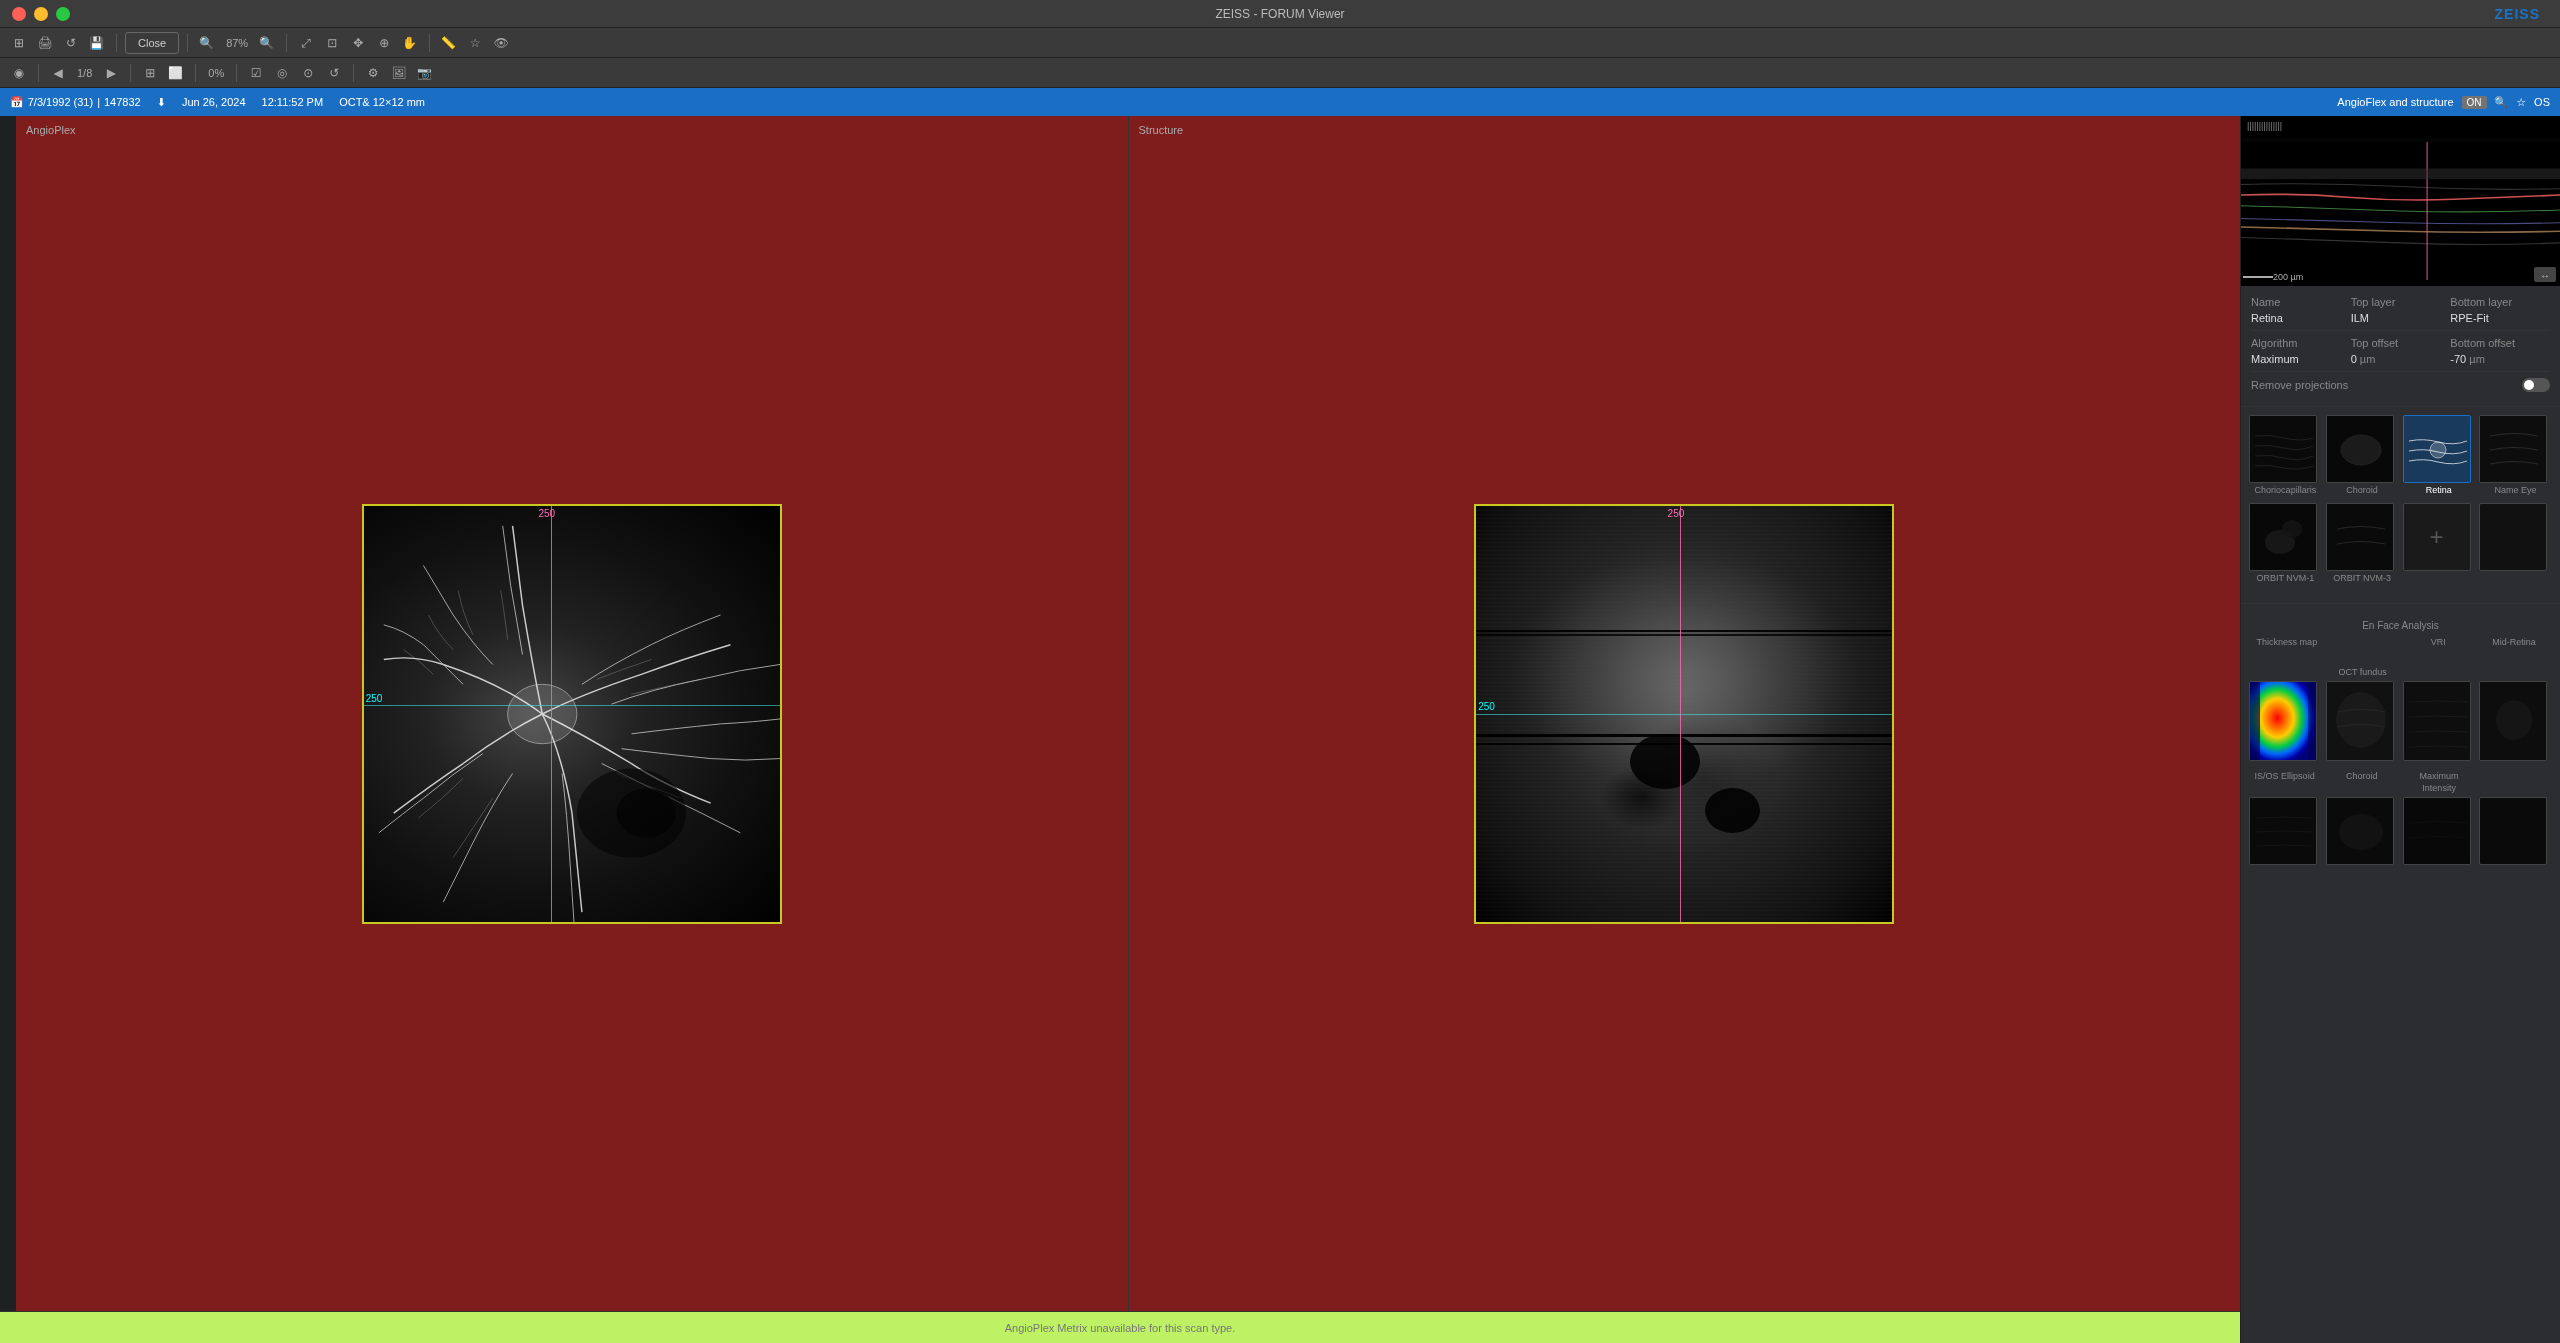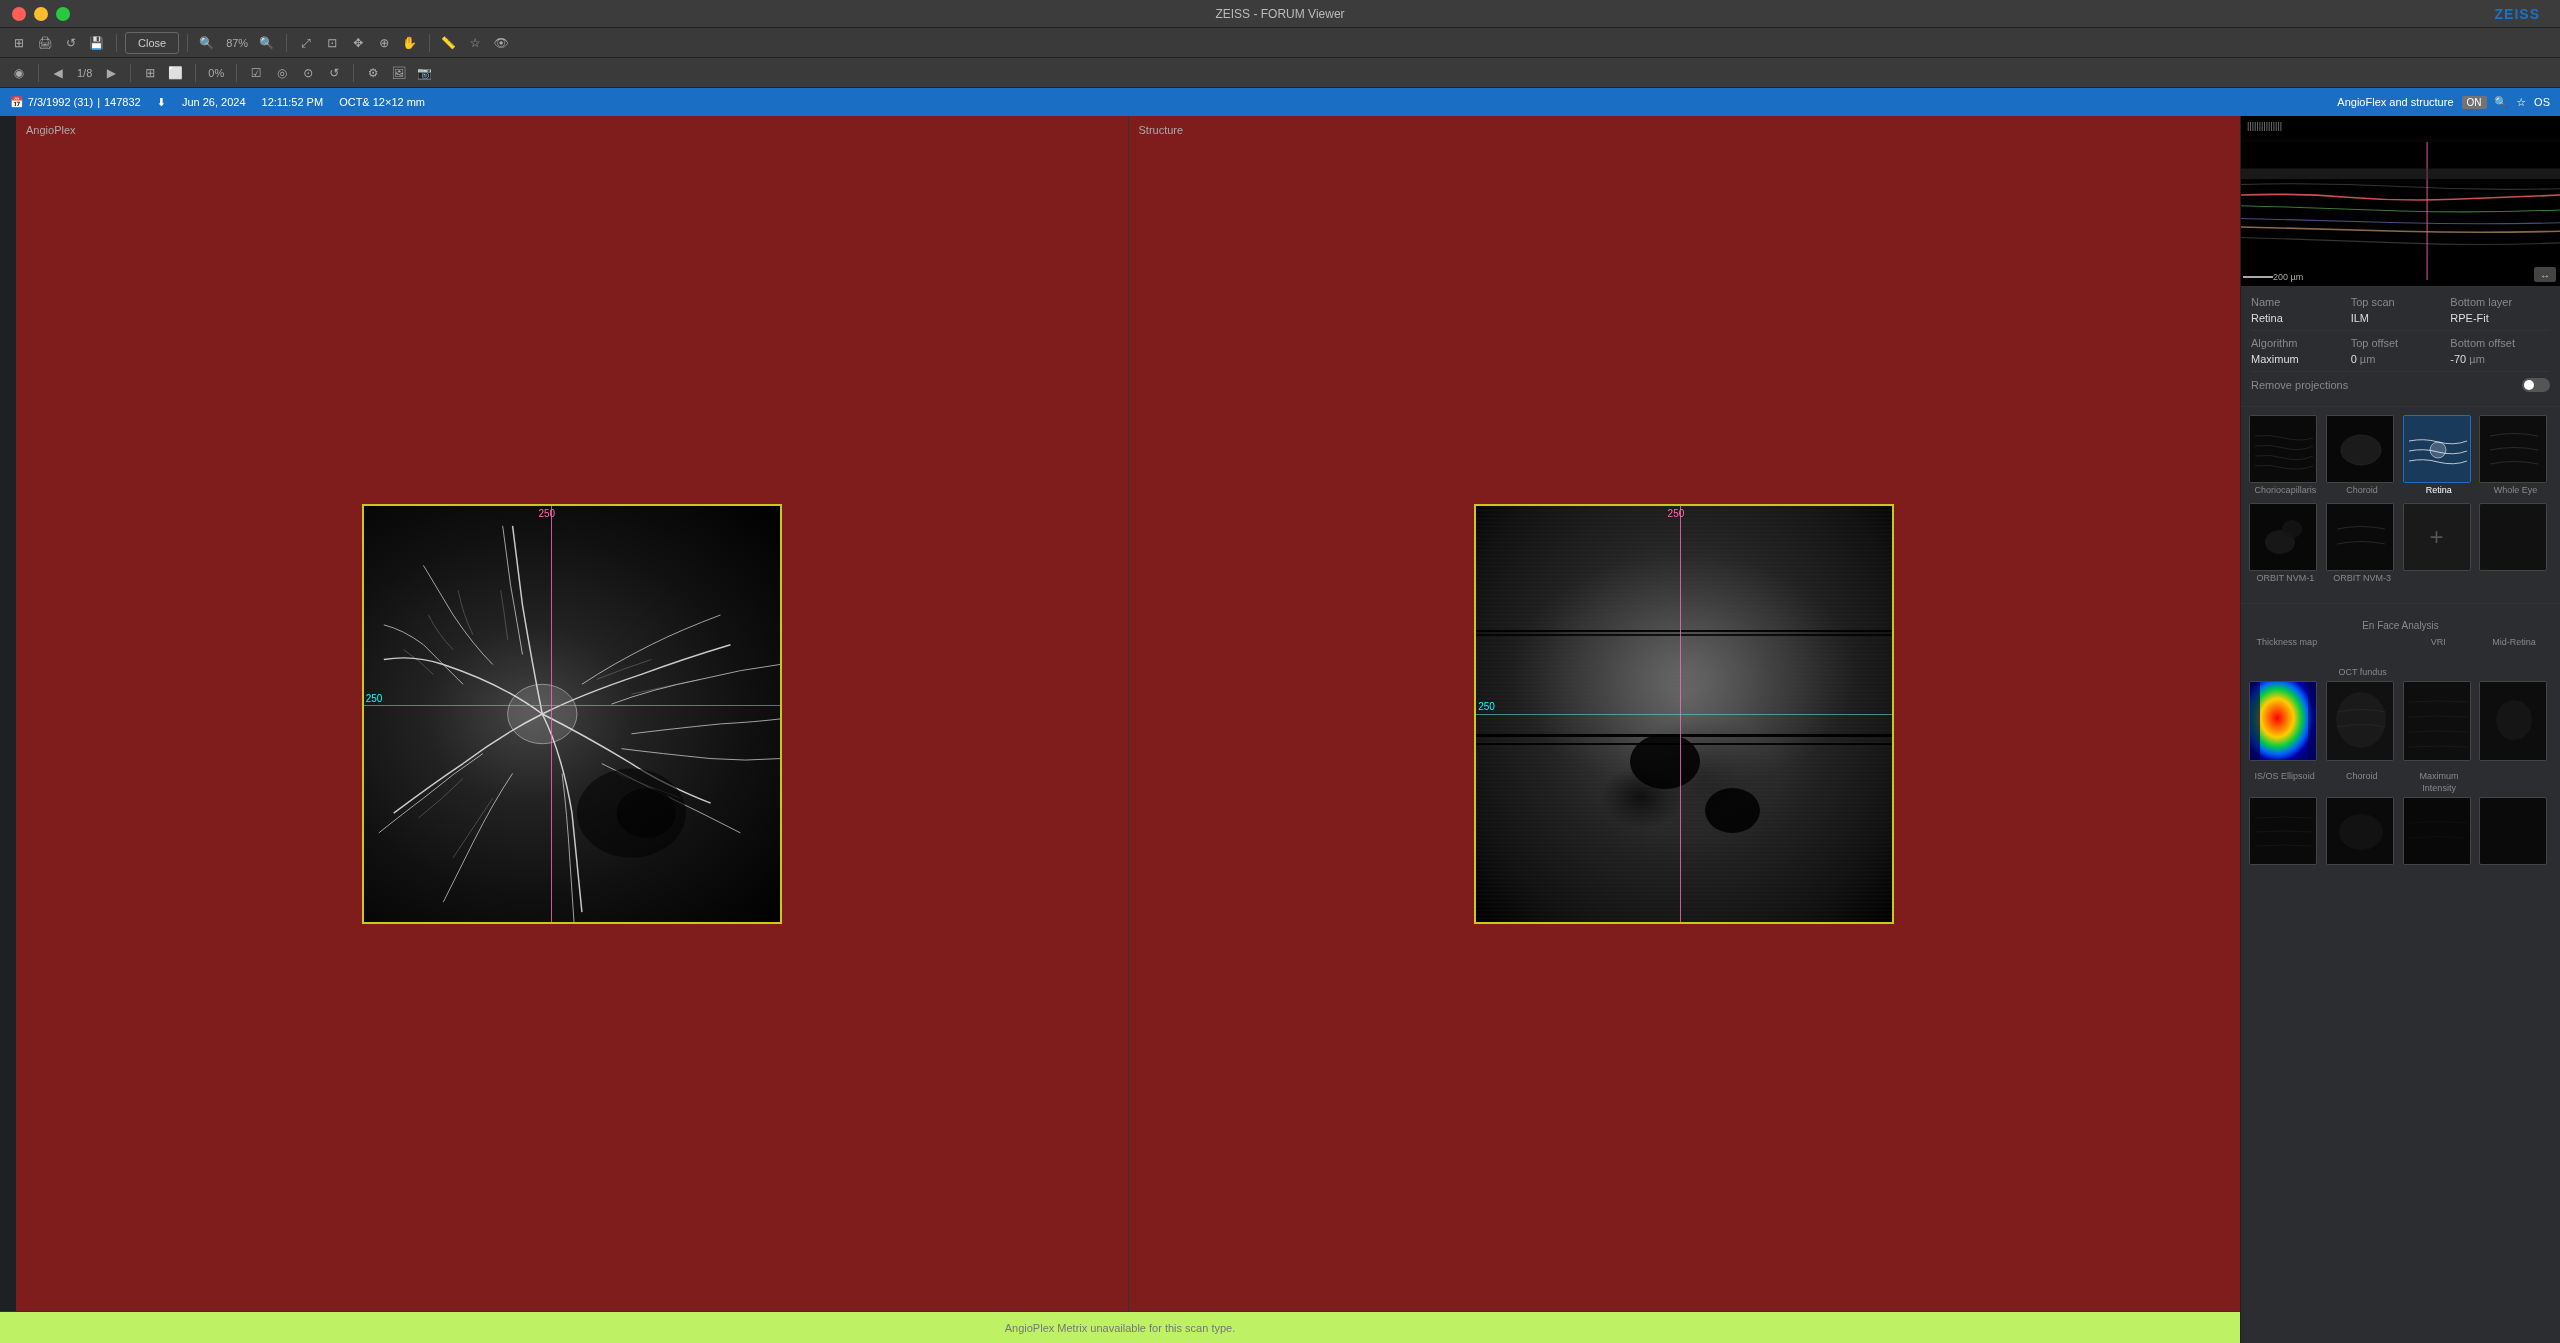--- a/index.html
+++ b/index.html
@@ -615,21 +615,21 @@
           <span style="color:#aaa;font-size:9px;">200 µm</span>
         </div>
         
         <button class="oct-expand-btn">↔</button>
       </div>
     </div>
 
     <div class="layer-info">
       <div class="layer-row">
         <span class="layer-col">Name</span>
-        <span class="layer-col">Top scan</span>
+        <span class="layer-col">Top layer</span>
         <span class="layer-col">Bottom layer</span>
       </div>
       <div class="layer-row">
         <span class="layer-val">Retina</span>
         <span class="layer-val">ILM</span>
         <span class="layer-val">RPE-Fit</span>
       </div>
       <div class="layer-divider"></div>
       <div class="layer-row">
         <span class="layer-col">Algorithm</span>
@@ -698,21 +698,21 @@
           <div class="thumb-img thumb-whole">
             <svg width="68" height="68" viewBox="0 0 68 68">
               <rect width="68" height="68" fill="#0d0d0d"></rect>
               <g stroke="#555" fill="none" stroke-width="0.7" opacity="0.6">
                 <path d="M10 20 Q34 15 58 20"></path>
                 <path d="M10 34 Q34 29 58 34"></path>
                 <path d="M10 48 Q34 43 58 48"></path>
               </g>
             </svg>
           </div>
-          <div class="thumb-label">Whole Eye</div>
+          <div class="thumb-label">Name Eye</div>
         </div>
       </div>
 
       <div class="thumb-grid">
         <div class="thumb-item">
           <div class="thumb-img thumb-orbit1">
             <svg width="68" height="68" viewBox="0 0 68 68">
               <rect width="68" height="68" fill="#080808"></rect>
               <ellipse cx="30" cy="38" rx="15" ry="12" fill="rgba(25,25,25,0.9)"></ellipse>
               <ellipse cx="42" cy="25" rx="10" ry="9" fill="rgba(20,20,20,0.9)"></ellipse>

